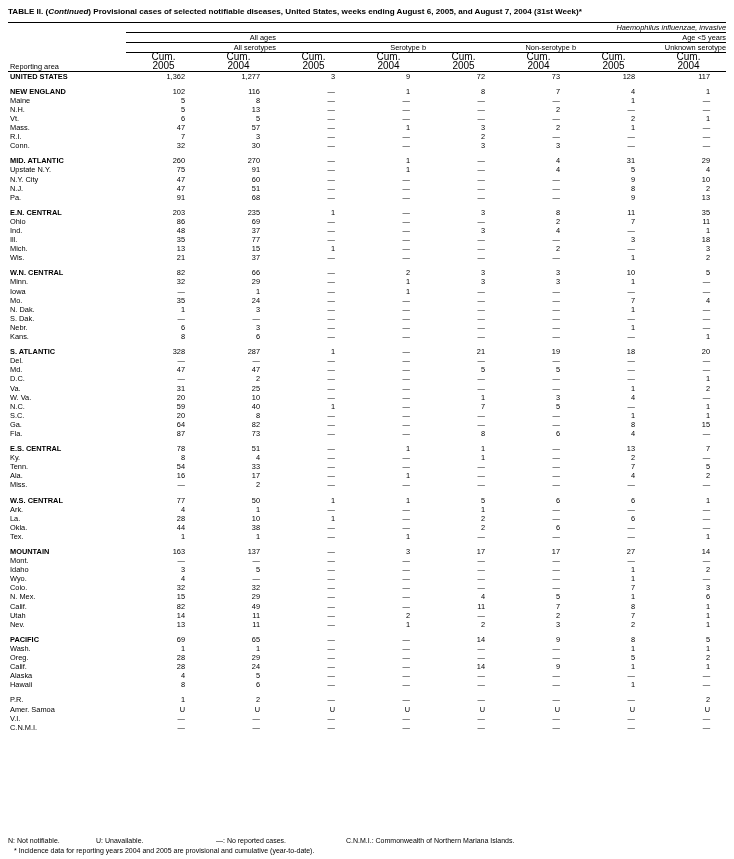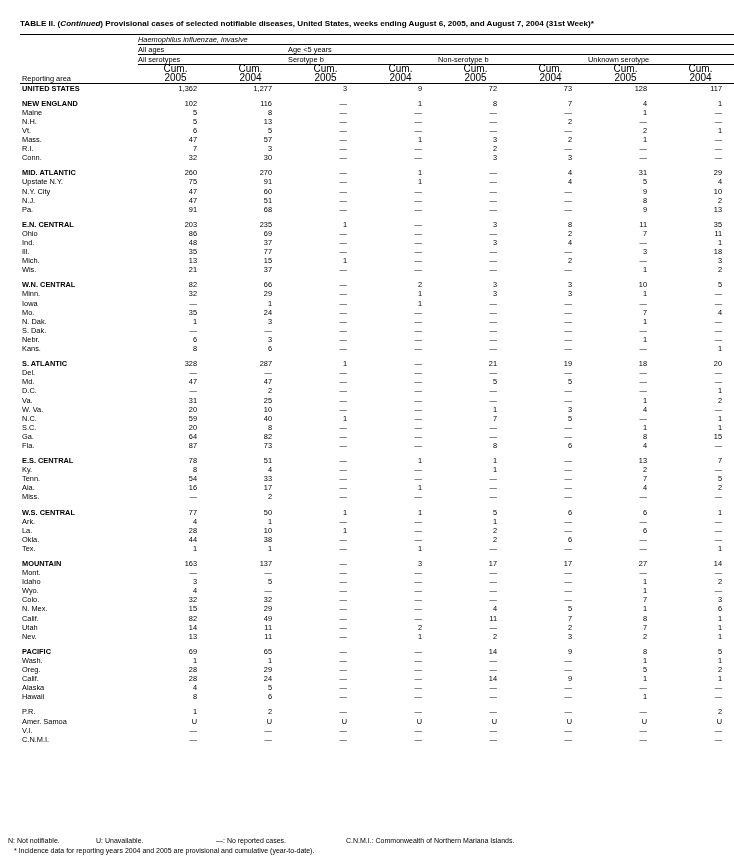--- a/index.html
+++ b/index.html
@@ -4,30 +4,30 @@
 <style>
   html, body { margin:0; padding:0; }
   body {
     width:734px; height:859px;
     background:#ffffff;
     font-family:"Liberation Sans", sans-serif;
     color:#000000;
     font-size:7.4px;
     -webkit-font-smoothing:antialiased;
   }
-  .page { position:relative; width:734px; height:859px; padding:12px; box-sizing:border-box; }
+  .page { position:relative; width:734px; height:859px; padding:0; box-sizing:border-box; }
   .title {
     font-size:8.1px; font-weight:bold; line-height:11px;
     padding:6px 8px 0 8px;
   }
   .title .italic { font-style:italic; font-weight:bold; }
   table.main { border-collapse:collapse; width:718px; margin:5px 8px 0 8px; table-layout:fixed; }
   table.main td, table.main th { padding:0; vertical-align:bottom; font-weight:normal; }
 
-  .hdr-group { text-align:left; font-weight:bold; font-size:7.4px;margin-top:32px; }
+  .hdr-group { text-align:right; font-weight:bold; font-size:7.4px;margin-top:32px; }
   .hdr-italic { font-style:italic; }
   .line-top { border-top:1px solid #000; }
   .line-bot { border-bottom:1px solid #000; }
   .num { text-align:right; padding-right:16px !important; }
 
   .rowlabel { text-align:left; padding-left:2px !important; }
   .rowlabel.bold { font-weight:bold; }
   .r { height:9.1px; line-height:9.1px; }
   .spacer { height:6px; }
   .cum-lbl { text-align:center; font-weight:bold; font-size:10px; line-height:8.6px; }

